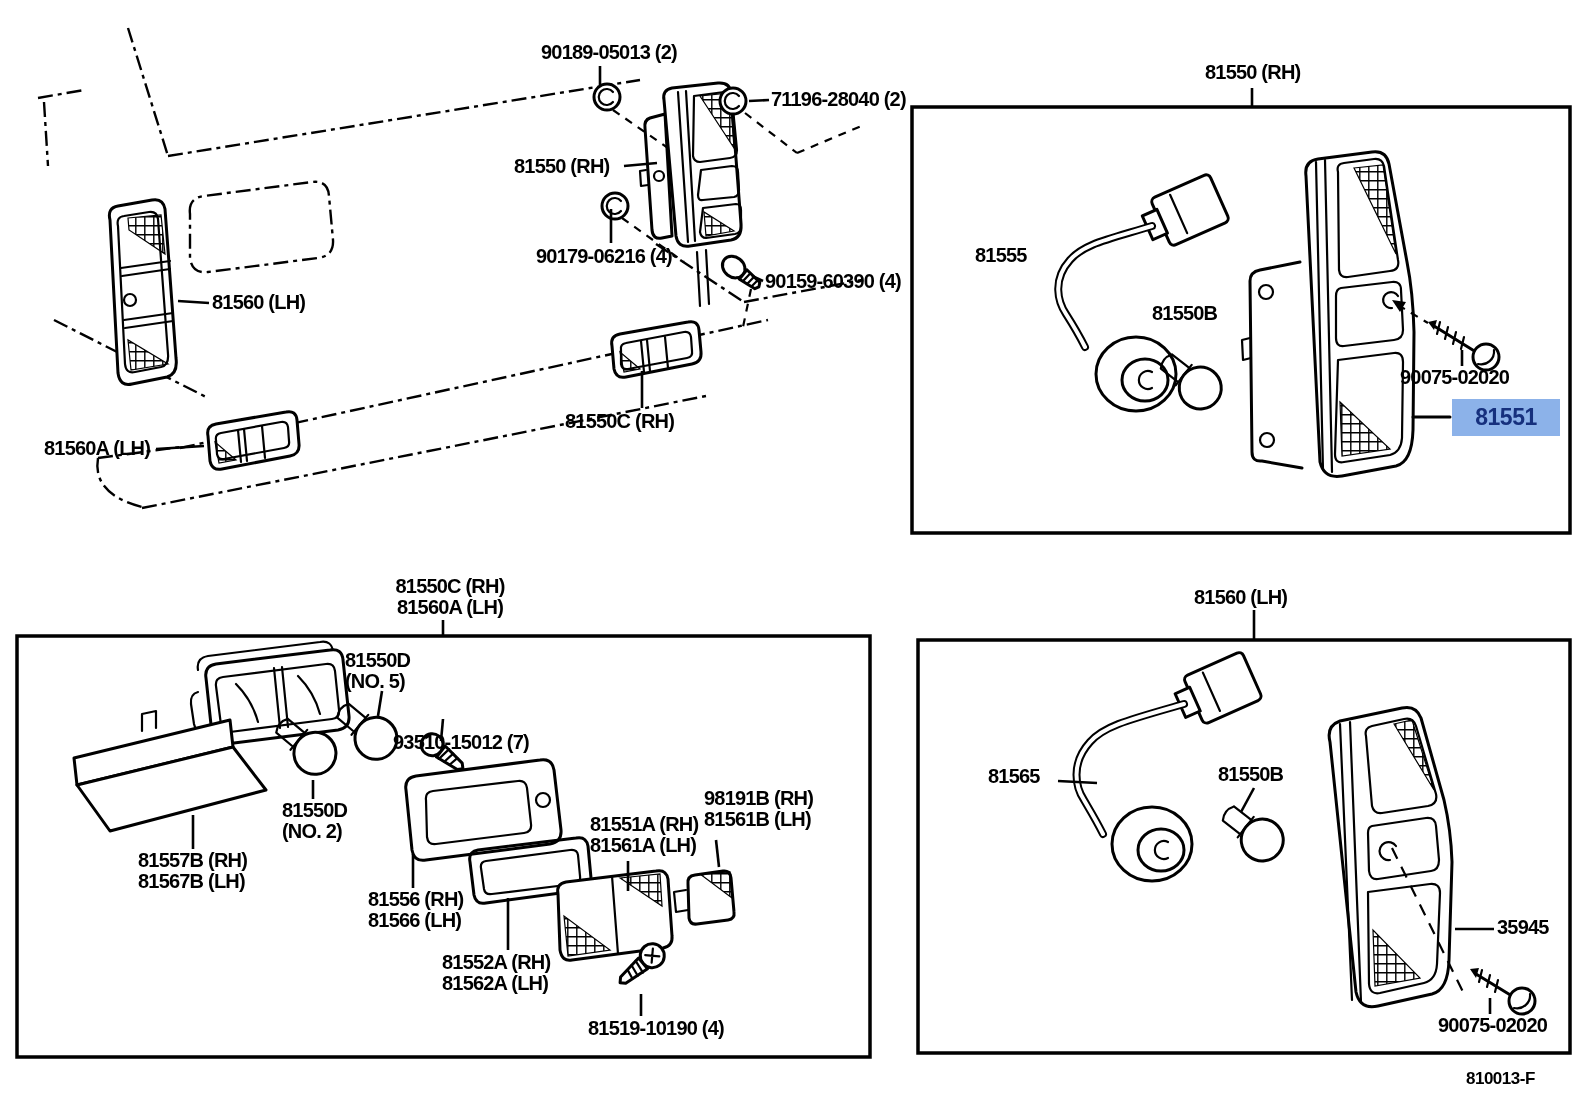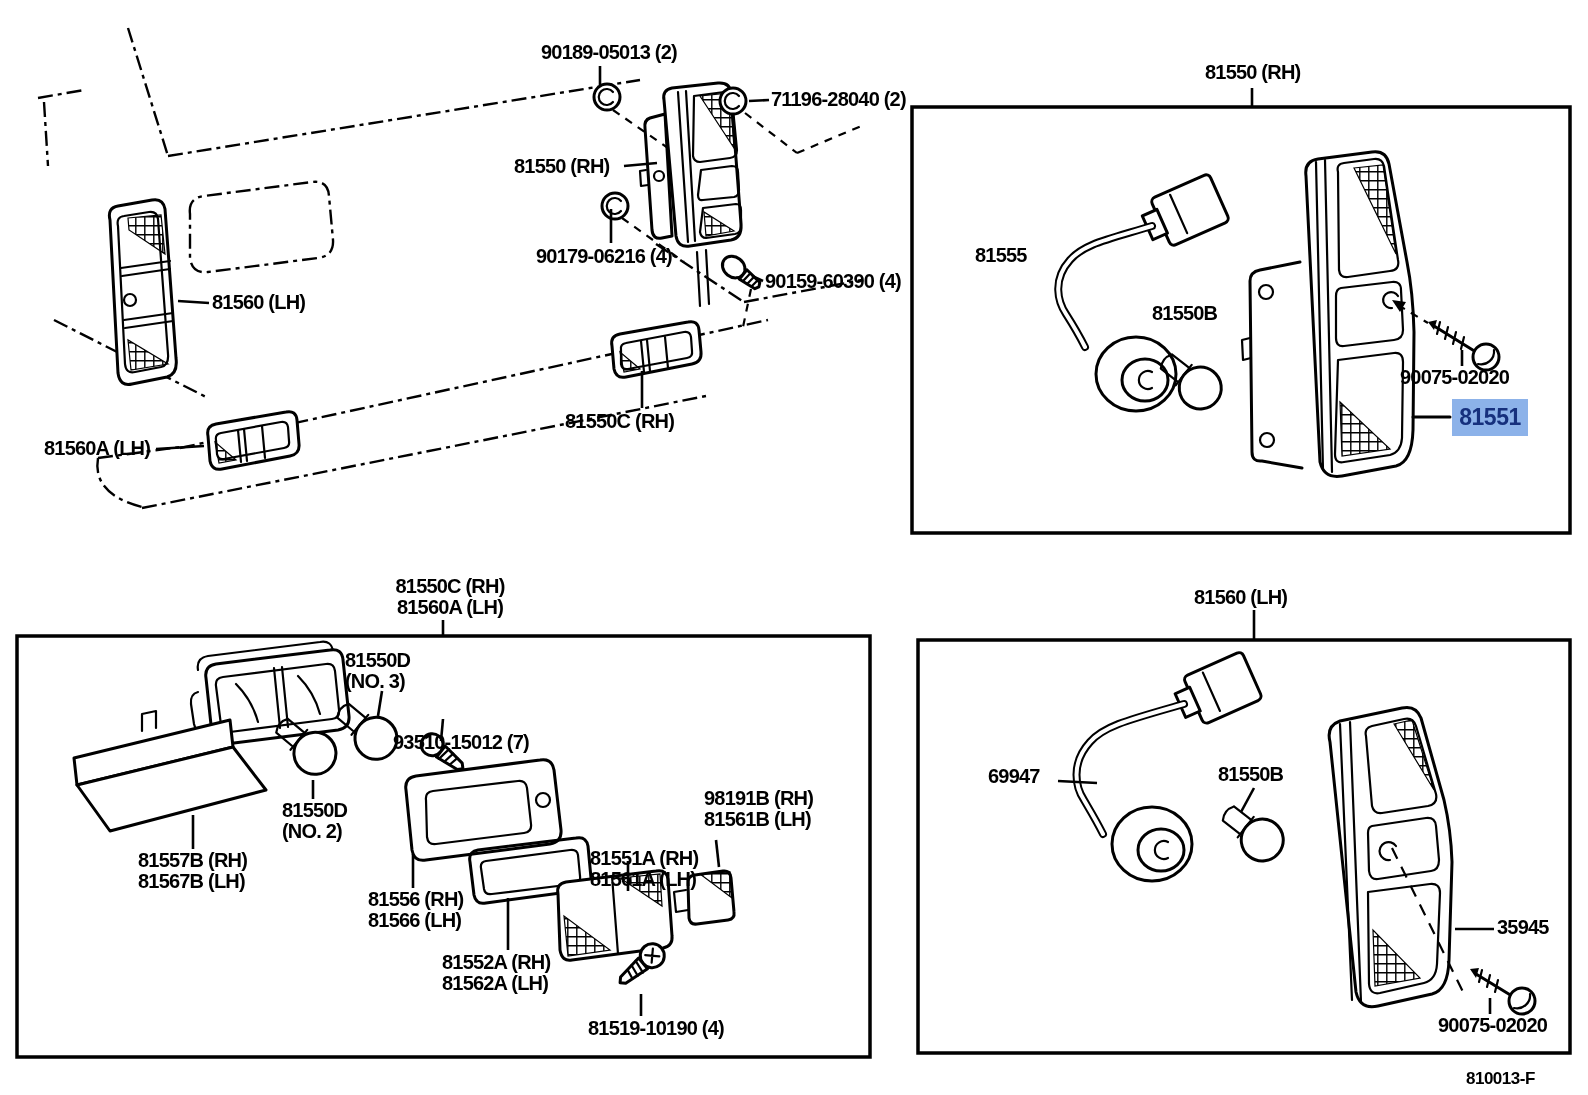--- a/index.html
+++ b/index.html
@@ -8,21 +8,21 @@
     --hl-bg:#8cb2e9;
     --hl-text:#16307d;
   }
   html,body{margin:0;padding:0;background:var(--bg);}
   .stage{position:relative;width:1588px;height:1095px;background:var(--bg);overflow:hidden;
          font-family:Liberation Sans, sans-serif;}
   svg.art{position:absolute;left:0;top:0;}
   .lbl{position:absolute;font-weight:700;font-size:20px;line-height:21px;letter-spacing:-0.8px;
        color:var(--line);white-space:nowrap;}
   .lbl.center{text-align:center;}
-  .hl{position:absolute;left:1452px;top:399px;width:76px;height:37px;background:var(--hl-bg);
+  .hl{position:absolute;left:1452px;top:399px;width:108px;height:37px;background:var(--hl-bg);
       color:var(--hl-text);display:flex;align-items:center;justify-content:center;
       font-weight:700;font-size:23px;letter-spacing:-0.5px;cursor:pointer;}
   .footer{position:absolute;left:1466px;top:1069px;font-weight:700;font-size:17px;
           letter-spacing:-0.5px;color:var(--line);}
   
   .p{stroke:var(--line);stroke-width:3;fill:none;stroke-linecap:round;stroke-linejoin:round;}
   .pw{stroke:var(--line);stroke-width:3;fill:#fff;stroke-linecap:round;stroke-linejoin:round;}
   .t{stroke:var(--line);stroke-width:2.2;fill:none;stroke-linecap:round;stroke-linejoin:round;}
   .cd{stroke:var(--line);stroke-width:2.4;fill:none;stroke-dasharray:15 5 4 5;}
   .dp{stroke:var(--line);stroke-width:2.2;fill:none;stroke-dasharray:8 7;}
@@ -313,49 +313,49 @@
   <div class="hl">
     <span>81551</span>
   </div>
 
   <div class="lbl center" style="left:385px;top:576px;width:130px">
     <div>81550C (RH)</div>
     <div>81560A (LH)</div>
   </div>
   <div class="lbl" style="left:345px;top:650px">
     <div>81550D</div>
-    <div>(NO. 3)</div>
+    <div>(NO. 5)</div>
   </div>
   <div class="lbl" style="left:393px;top:732px">93510-15012 (7)</div>
   <div class="lbl" style="left:282px;top:800px">
     <div>81550D</div>
     <div>(NO. 2)</div>
   </div>
   <div class="lbl" style="left:138px;top:850px">
     <div>81557B (RH)</div>
     <div>81567B (LH)</div>
   </div>
   <div class="lbl" style="left:368px;top:889px">
     <div>81556 (RH)</div>
     <div>81566 (LH)</div>
   </div>
   <div class="lbl" style="left:442px;top:952px">
     <div>81552A (RH)</div>
     <div>81562A (LH)</div>
   </div>
-  <div class="lbl" style="left:590px;top:848px">
+  <div class="lbl" style="left:590px;top:814px">
     <div>81551A (RH)</div>
     <div>81561A (LH)</div>
   </div>
   <div class="lbl" style="left:704px;top:788px">
     <div>98191B (RH)</div>
     <div>81561B (LH)</div>
   </div>
   <div class="lbl" style="left:588px;top:1018px">81519-10190 (4)</div>
 
   <div class="lbl" style="left:1194px;top:587px">81560 (LH)</div>
-  <div class="lbl" style="left:988px;top:766px">69947</div>
+  <div class="lbl" style="left:988px;top:766px">81565</div>
   <div class="lbl" style="left:1218px;top:764px">81550B</div>
   <div class="lbl" style="left:1497px;top:917px">35945</div>
   <div class="lbl" style="left:1438px;top:1015px">90075-02020</div>
 
   <div class="footer">810013-F</div>
 </div>
 
 </body></html>

